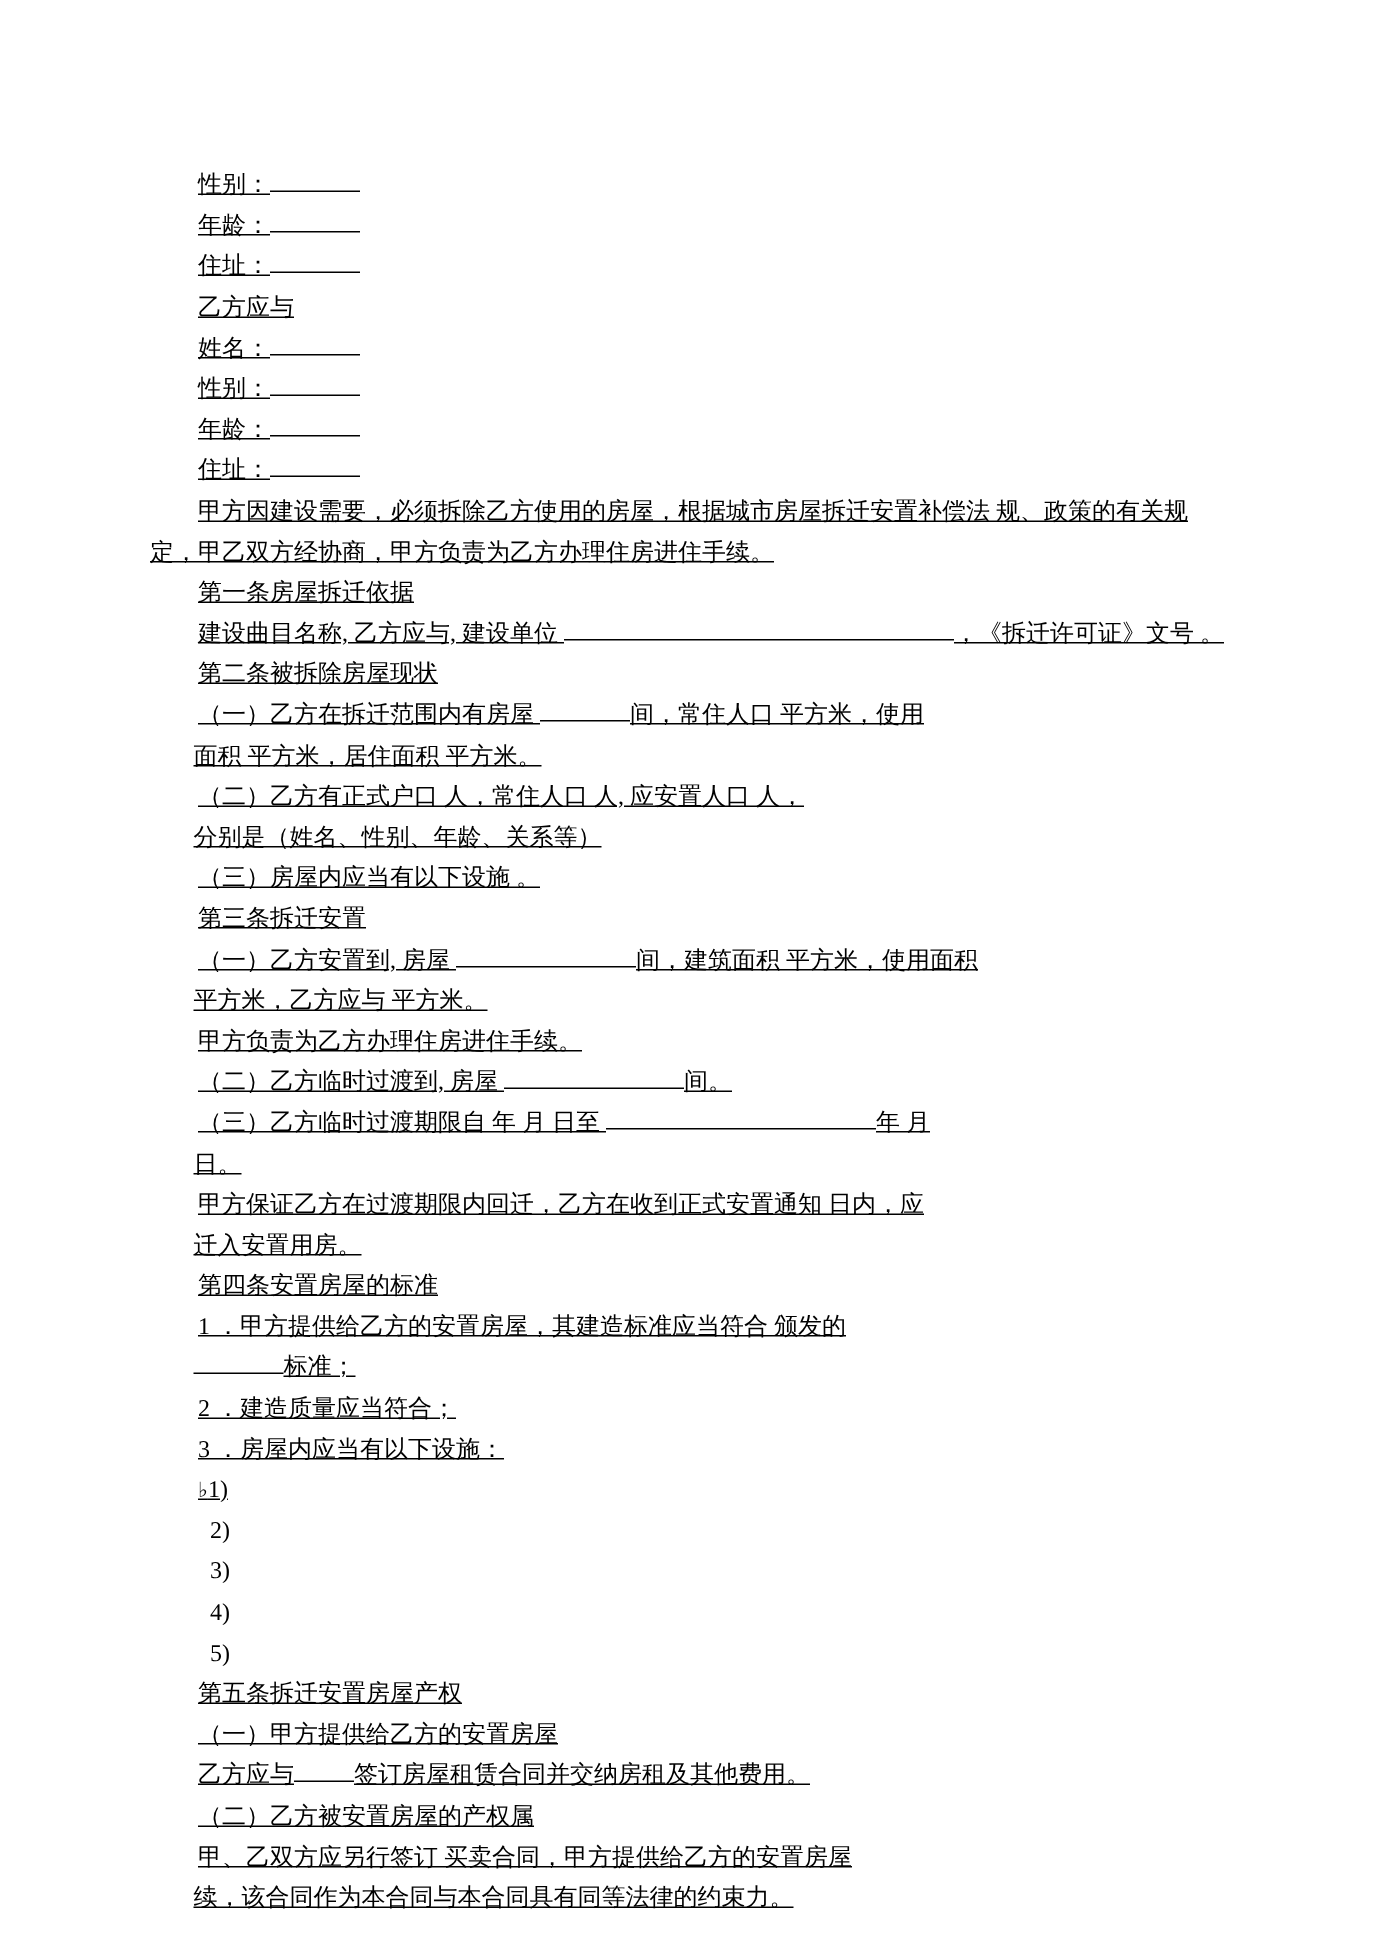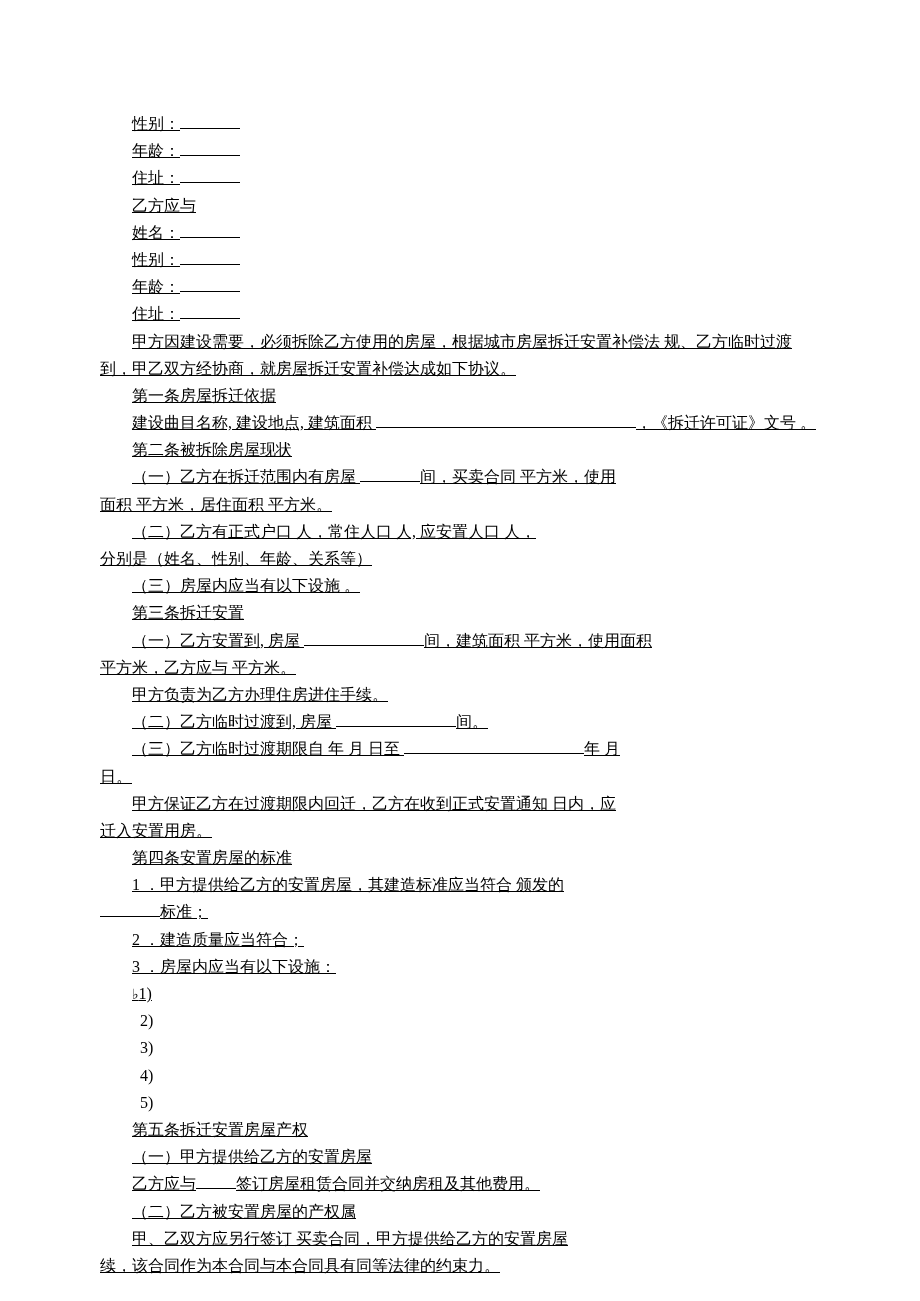--- a/index.html
+++ b/index.html
@@ -7,47 +7,47 @@
       width: 920px;
       min-height: 1301px;
       background: #ffffff;
       font-family: "SimSun", "宋体", serif;
       font-size: 16px;
       line-height: 1.7;
       color: #000000;
       padding: 110px 100px 80px 100px;
     }
     .line { text-indent: 2em; text-decoration: underline; }
-    .line.no-indent { text-indent: 0; }
+    .line.no-indent { text-indent: 0; margin-left: 29px; }
     .sub-list { text-indent: 2.5em; }
     .blank-short { display: inline-block; border-bottom: 1px solid #000; min-width: 60px; height: 1.1em; vertical-align: baseline; }
     .blank-mid { display: inline-block; border-bottom: 1px solid #000; min-width: 120px; height: 1.1em; vertical-align: baseline; }
     .blank-long { display: inline-block; border-bottom: 1px solid #000; min-width: 260px; height: 1.1em; vertical-align: baseline; }
     .blank-xlong { display: inline-block; border-bottom: 1px solid #000; min-width: 180px; height: 1.1em; vertical-align: baseline; }
     .music-note { font-family: Arial, sans-serif; font-size: 14px; }
   </style>
 </head>
 <body>
 
 <div class="line"><span>性别：</span><span class="blank-short"></span></div>
 <div class="line"><span>年龄：</span><span class="blank-short"></span></div>
 <div class="line"><span>住址：</span><span class="blank-short"></span></div>
 <div class="line"><span>乙方应与</span></div>
 <div class="line"><span>姓名：</span><span class="blank-short"></span></div>
 <div class="line"><span>性别：</span><span class="blank-short"></span></div>
 <div class="line"><span>年龄：</span><span class="blank-short"></span></div>
 <div class="line"><span>住址：</span><span class="blank-short"></span></div>
 
-<div class="line"><span>甲方因建设需要，必须拆除乙方使用的房屋，根据城市房屋拆迁安置补偿法 规、乙方临时过渡到，甲乙双方经协商，就房屋拆迁安置补偿达成如下协议。</span></div>
+<div class="line"><span>甲方因建设需要，必须拆除乙方使用的房屋，根据城市房屋拆迁安置补偿法 规、政策的有关规定，甲乙双方经协商，甲方负责为乙方办理住房进住手续。</span></div>
 
 <div class="line"><span>第一条房屋拆迁依据</span></div>
-<div class="line"><span>建设曲目名称, 建设地点, 建筑面积 </span><span class="blank-long"></span><span>，《拆迁许可证》文号 。</span></div>
+<div class="line"><span>建设曲目名称, 乙方应与, 建设单位 </span><span class="blank-long"></span><span>，《拆迁许可证》文号 。</span></div>
 
 <div class="line"><span>第二条被拆除房屋现状</span></div>
-<div class="line"><span>（一）乙方在拆迁范围内有房屋 </span><span class="blank-short"></span><span>间，买卖合同 平方米，使用</span></div>
+<div class="line"><span>（一）乙方在拆迁范围内有房屋 </span><span class="blank-short"></span><span>间，常住人口 平方米，使用</span></div>
 <div class="line no-indent"><span>面积 平方米，居住面积 平方米。</span></div>
 <div class="line"><span>（二）乙方有正式户口 人，常住人口 人, 应安置人口 人，</span></div>
 <div class="line no-indent"><span>分别是（姓名、性别、年龄、关系等）</span></div>
 <div class="line"><span>（三）房屋内应当有以下设施 。</span></div>
 
 <div class="line"><span>第三条拆迁安置</span></div>
 <div class="line"><span>（一）乙方安置到, 房屋 </span><span class="blank-mid"></span><span>间，建筑面积 平方米，使用面积 </span></div>
 <div class="line no-indent"><span>平方米，乙方应与 平方米。</span></div>
 <div class="line"><span>甲方负责为乙方办理住房进住手续。</span></div>
 <div class="line"><span>（二）乙方临时过渡到, 房屋 </span><span class="blank-mid"></span><span>间。</span></div>

